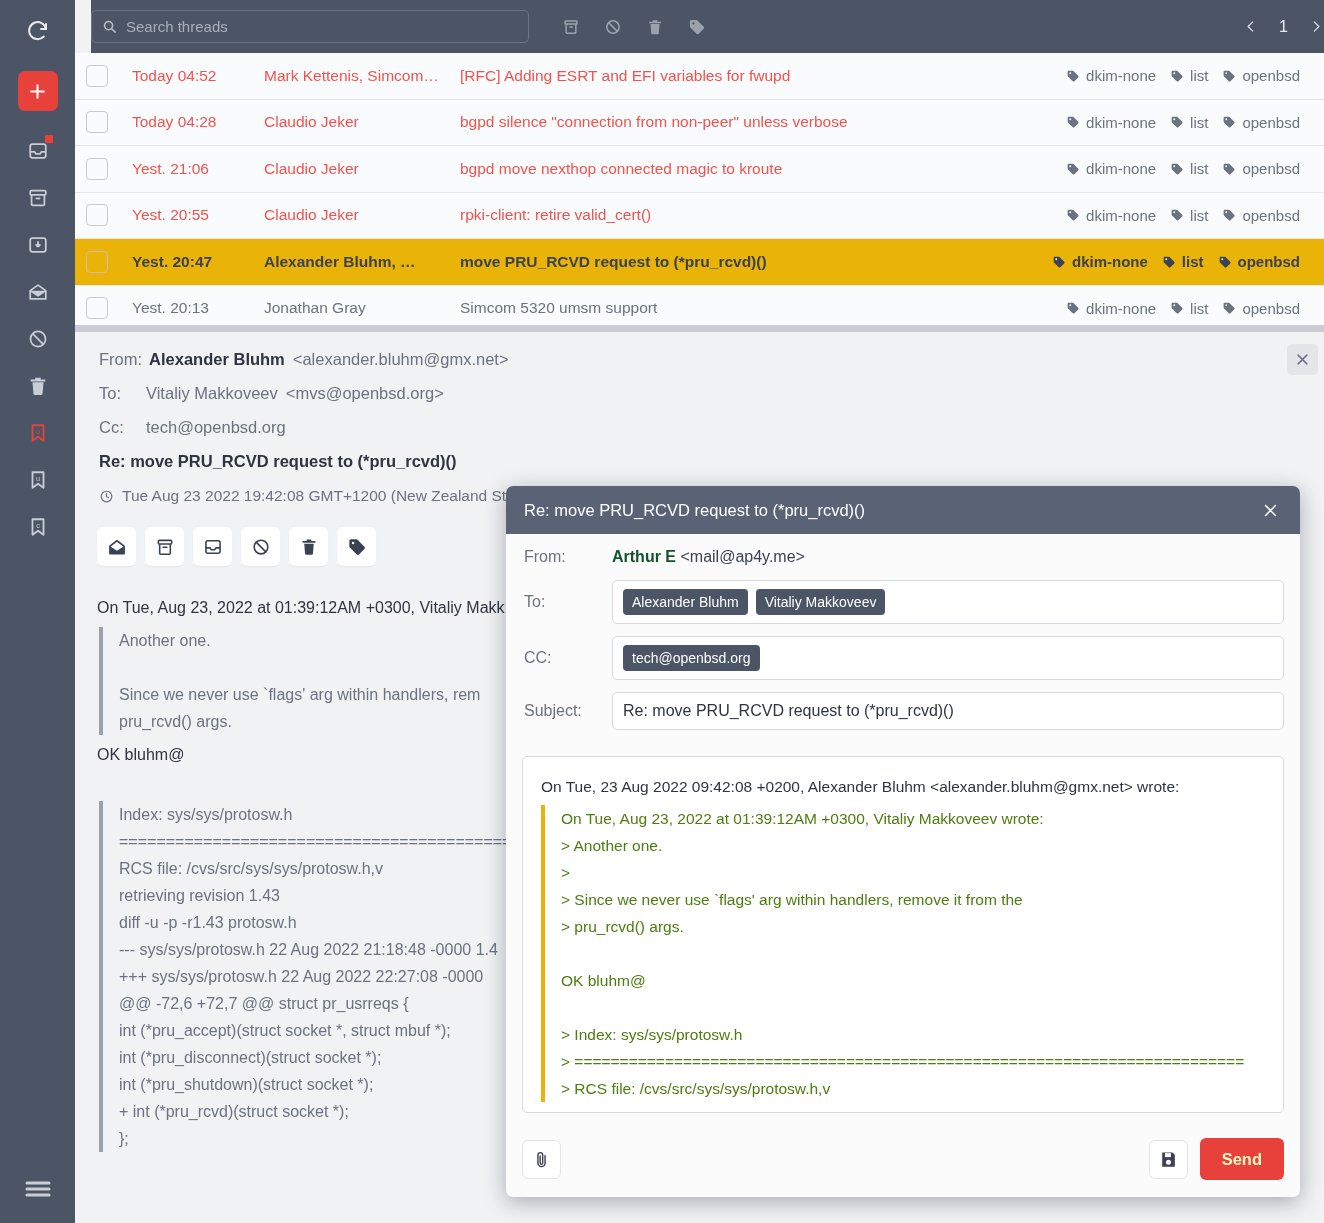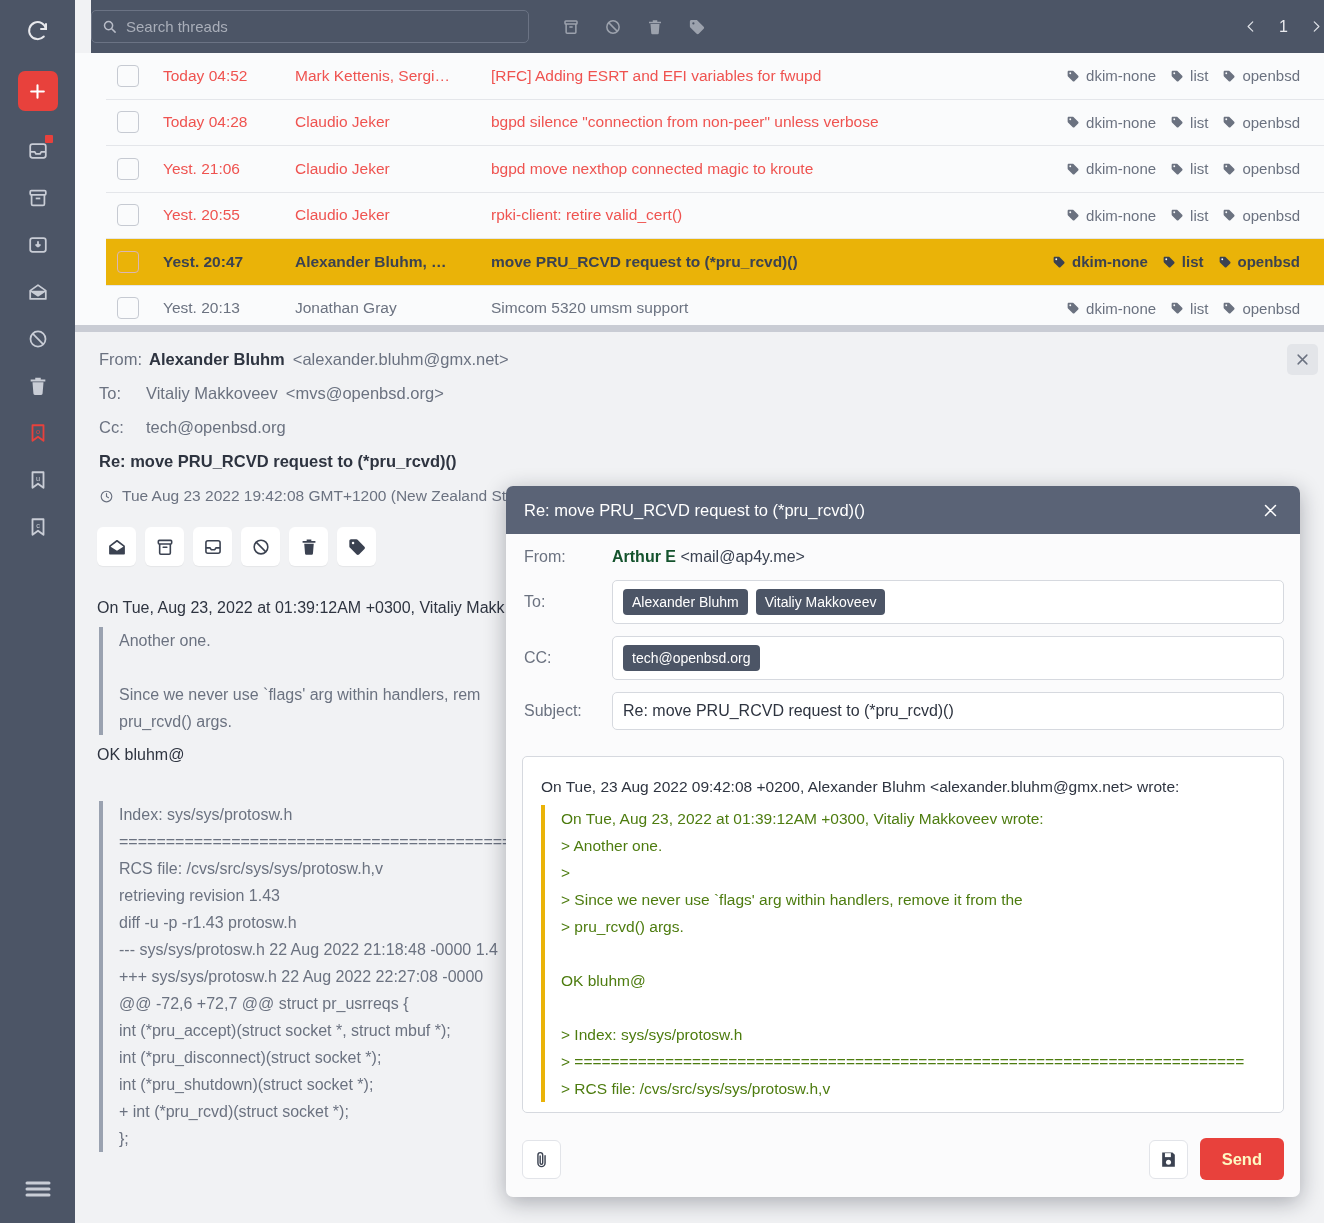--- a/index.html
+++ b/index.html
@@ -65,21 +65,21 @@
   .pager-num { color: #e9eaee; font-size: 16px; }
 
   
   .threadlist {
     position: absolute; left: 75px; top: 53px; width: 1249px; height: 272px;
     background: #fafbfc; overflow: hidden;
   }
   .trow {
     display: flex; align-items: center; height: 46.5px;
     border-bottom: 1px solid #e4e6ea; padding-left: 11px; padding-right: 24px;
-    cursor: pointer; background: #fafbfc; margin-left: 31px;
+    cursor: pointer; background: #fafbfc;
   }
   .trow.selected { background: #eab308; justify-content: center; }
   .trow .cb {
     width: 22px; height: 22px; border: 1.6px solid #c6cad2; border-radius: 4px;
     flex: 0 0 auto; background: transparent; cursor: pointer;
   }
   .trow.selected .cb { border-color: #d9b6b5; }
   .trow .tdate { width: 132px; margin-left: 24px; font-size: 15.5px; flex: 0 0 auto; }
   .trow .tfrom { width: 196px; font-size: 15.5px; flex: 0 0 auto; }
   .trow .tsubj { flex: 1 1 auto; font-size: 15.5px; overflow: hidden; white-space: nowrap; text-overflow: ellipsis; }
@@ -324,21 +324,21 @@
             <path d="M9 4l8 8-8 8"></path>
           </svg>
       </div>
     </div>
   </div>
 
   <div class="threadlist" id="threadlist">
       <div class="trow unread">
         <div class="cb"></div>
         <div class="tdate">Today 04:52</div>
-        <div class="tfrom">Mark Kettenis, Sergi…</div>
+        <div class="tfrom">Mark Kettenis, Simcom…</div>
         <div class="tsubj">[RFC] Adding ESRT and EFI variables for fwupd</div>
         <div class="ttags">
           <span class="ttag">
             <svg viewBox="0 0 24 24" width="14" height="14">
               <path d="M2.8 11.3V4.8c0-1.1.9-2 2-2h6.5c.55 0 1.05.2 1.43.6l8.2 8.2c.8.8.8 2.05 0 2.83l-6.5 6.5c-.78.8-2.03.8-2.83 0L3.4 12.7a2 2 0 0 1-.6-1.4z" fill="#6b7280"></path>
               <circle cx="7.3" cy="7.3" r="1.6" fill="#fafbfc"></circle>
             </svg>
             <span>dkim-none</span>
           </span>
           <span class="ttag">

